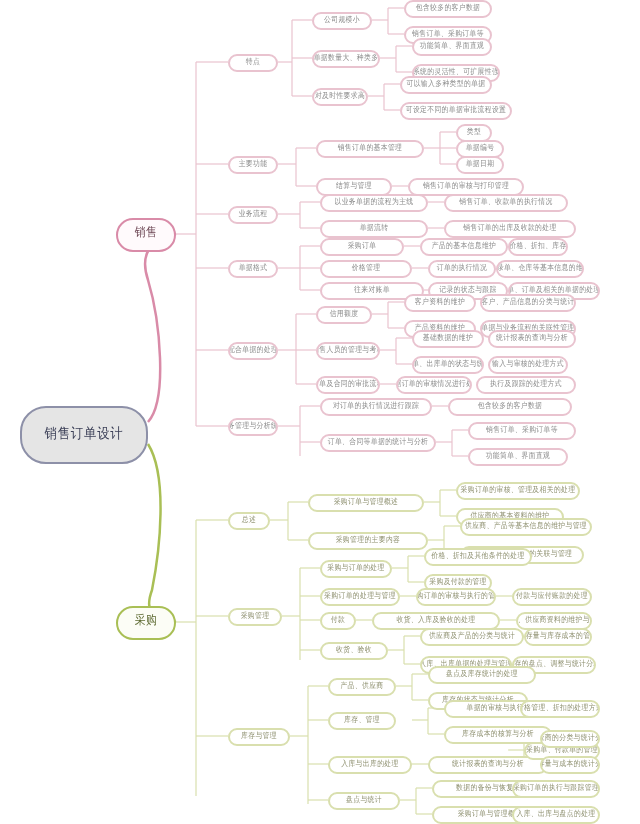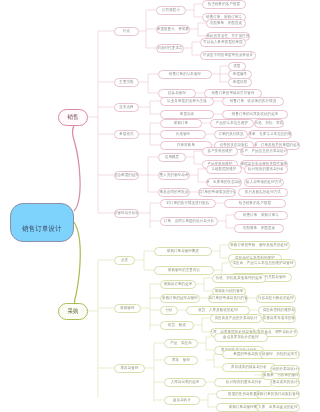--- a/index.html
+++ b/index.html
@@ -28,24 +28,23 @@
     line-height:9px;
     color:#8a8a8a;
     letter-spacing:0.2px;
     transform:scaleY(1.15);
     font-family:"DejaVu Sans",sans-serif;
   }
   .g.node{border-color:#d9dfae;}
   .g.node .t{color:#8d8f6e;}
 
   .root{
-    left:10px;top:203px;width:64px;height:39px;
+    left:10px;top:203px;width:64px;height:29px;
     border:1.1px solid #8d90a8;border-radius:13px;
-    background:#7dd3fc;
-    align-items:flex-end;
+    background:#e5e5e5;
   }
   .root .t{font-size:6.2px;line-height:25px;color:#3b3f57;letter-spacing:.4px;}
 
   .branch{
     height:17px;border-radius:9px;border-width:1.1px;
   }
   .branch.p{border-color:#d98ba8;background:#fffafc;}
   .branch.p .t{font-size:5.4px;line-height:17px;color:#6b4452;}
   .branch.g{border-color:#a9bf55;background:#fcfdf6;}
   .branch.g .t{font-size:5.4px;line-height:17px;color:#5d6a31;}

